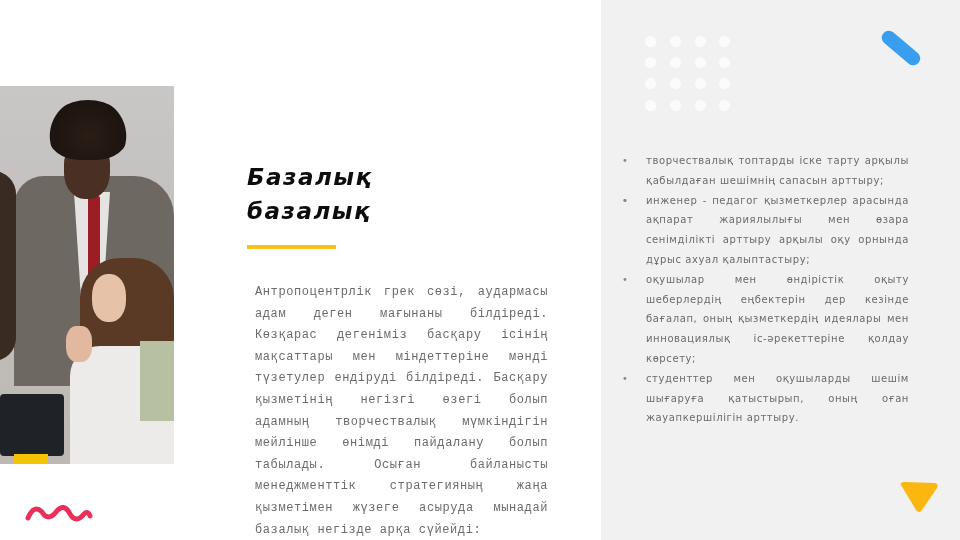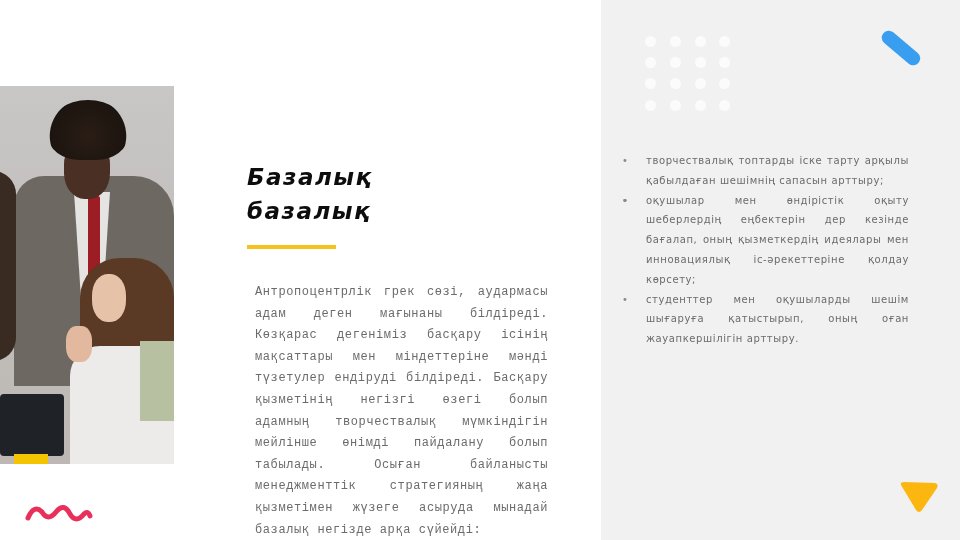--- a/index.html
+++ b/index.html
@@ -116,20 +116,21 @@
   <ul class="bullets">
     <li>
       <span class="bullet">•</span>
       <span>творчествалық топтарды іске тарту арқылы қабылдаған шешімнің сапасын арттыру;</span>
     </li>
     <li>
       <span class="bullet">•</span>
     </li>
     <li>
       <span class="bullet">•</span>
+      <span>инженер - педагог қызметкерлер арасында ақпарат жариялылығы мен өзара сенімділікті арттыру арқылы оқу орнында дұрыс ахуал қалыптастыру;</span>
     </li>
     <li>
       <span class="bullet">•</span>
       <span>оқушылар мен өндірістік оқыту шеберлердің еңбектерін дер кезінде бағалап, оның қызметкердің идеялары мен инновациялық іс-әрекеттеріне қолдау көрсету;</span>
     </li>
     <li>
       <span class="bullet">•</span>
       <span>студенттер мен оқушыларды шешім шығаруға қатыстырып, оның оған жауапкершілігін арттыру.</span>
     </li>
   </ul>

